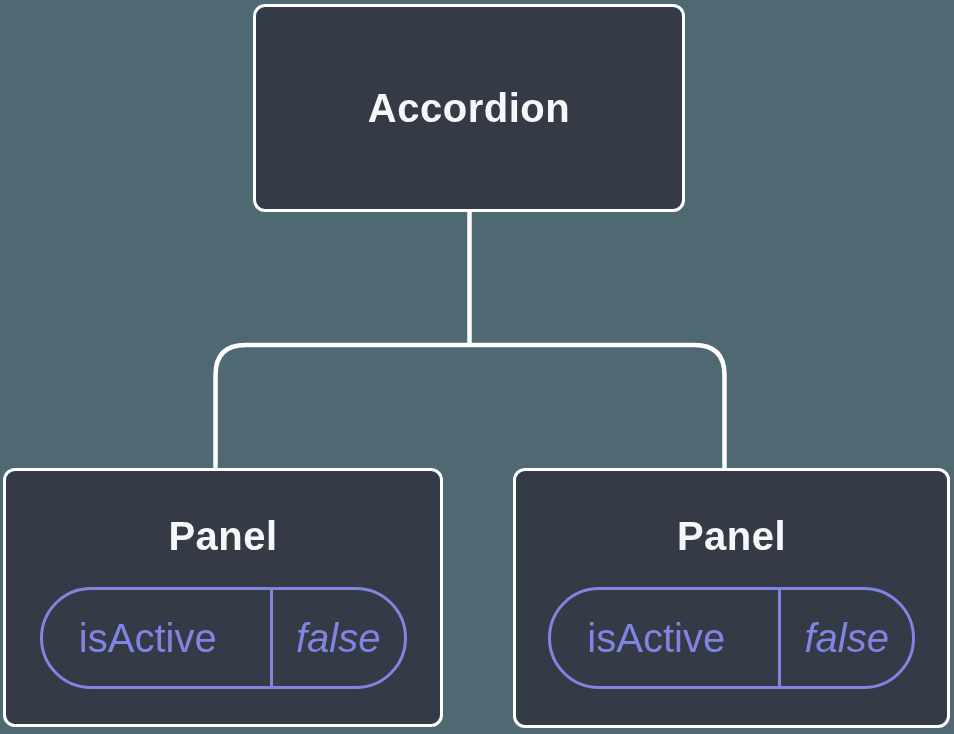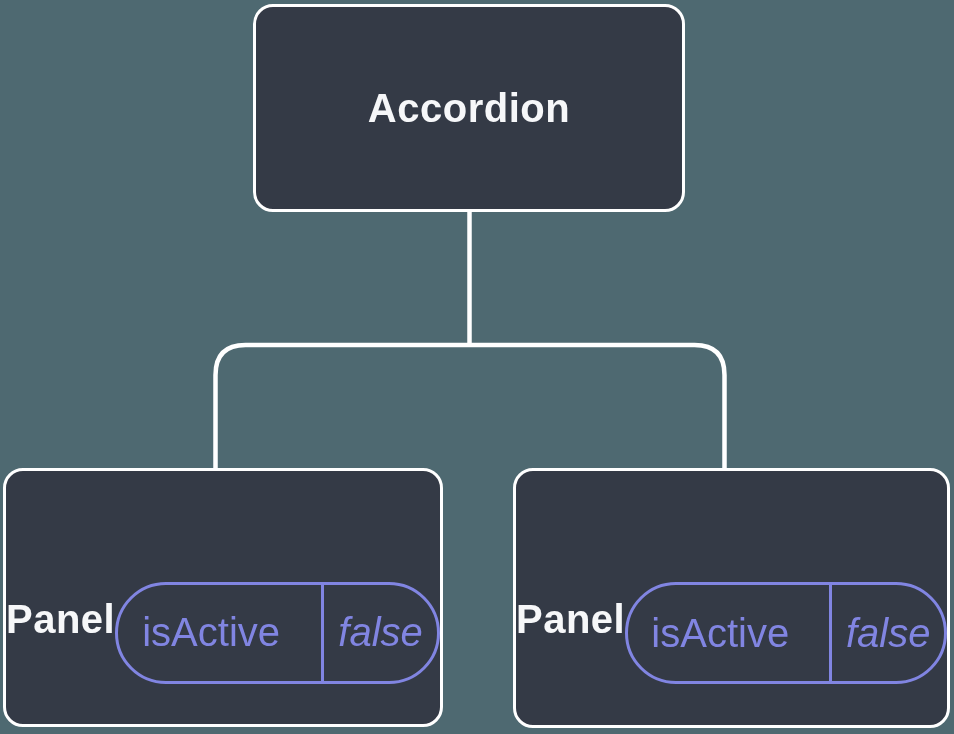--- a/index.html
+++ b/index.html
@@ -22,35 +22,35 @@
     overflow:hidden;
     background:var(--bg);
   }
   .connector-layer{
     position:absolute;left:0;top:0;width:954px;height:734px;
   }
   .node{
     position:absolute;
     background:var(--nodeFill);
     border:3px solid var(--nodeBorder);
-    border-radius:20px;
+    border-radius:12px;
   }
   .node-root{
     left:253px;top:4px;width:432px;height:208px;
     display:flex;align-items:center;justify-content:center;
   }
   .node-label{
     color:var(--labelColor);
     font-size:40px;
     font-weight:600;
     letter-spacing:0.5px;
   }
   .node-panel{
     top:468px;
-    display:flex;flex-direction:row;align-items:center;
+    display:flex;flex-direction:column;align-items:center;
     padding-top:42px;
   }
   .node-panel-left{left:3px;width:440px;height:259px;}
   .node-panel-right{left:513px;width:437px;height:260px;}
   .panel-title{
     line-height:46px;
     height:46px;
   }
   .state-pill{
     margin-top:28px;

